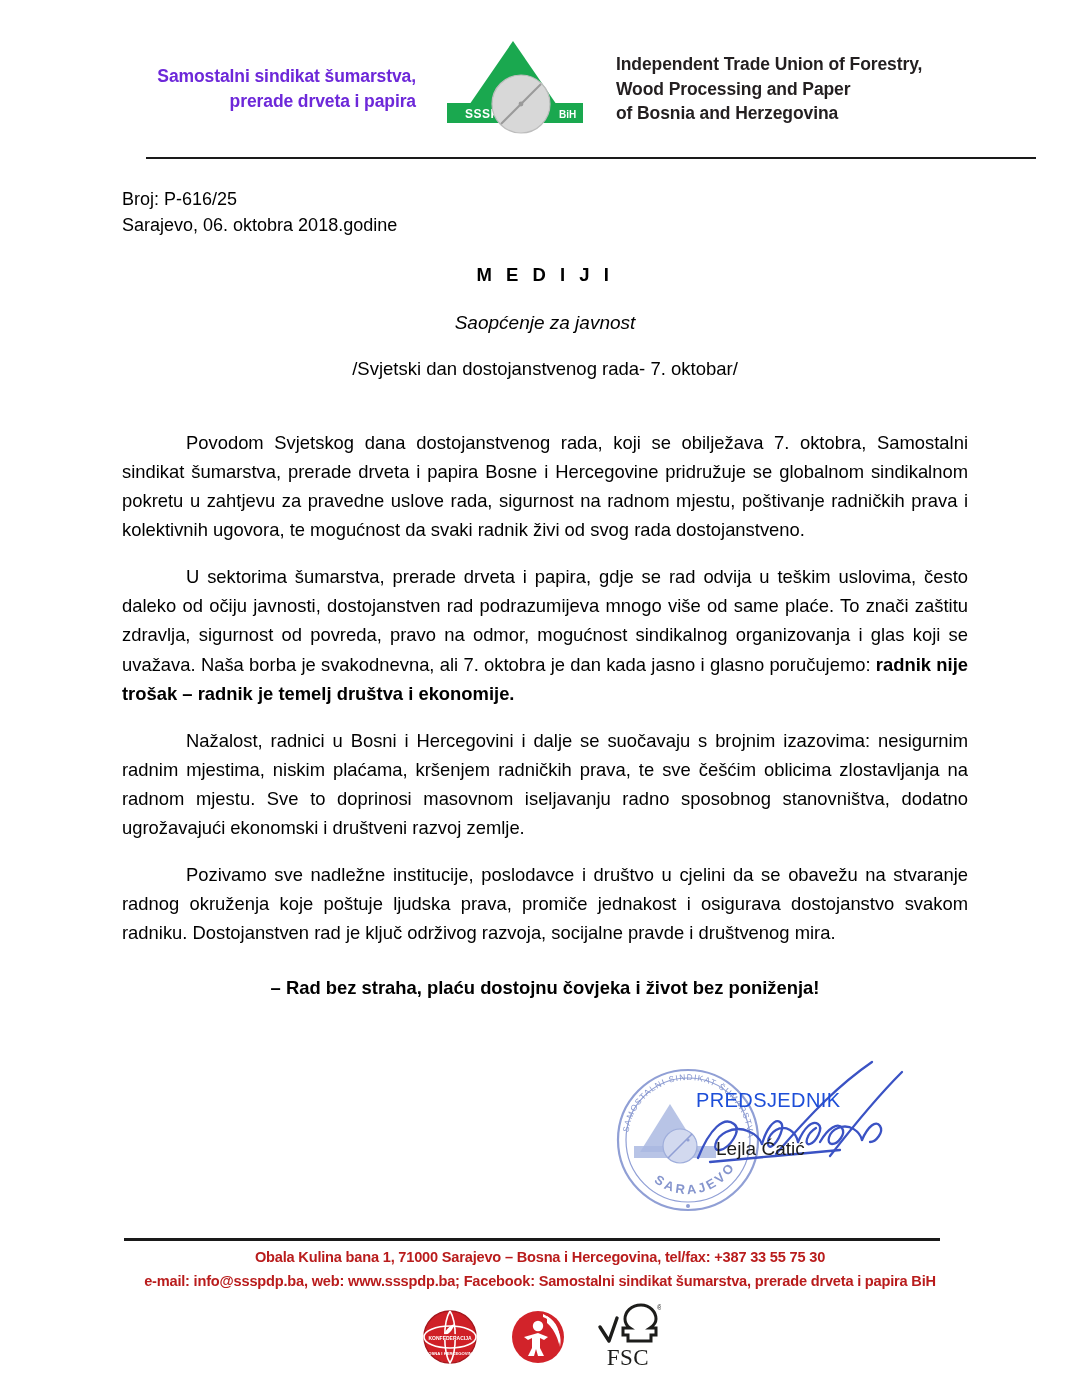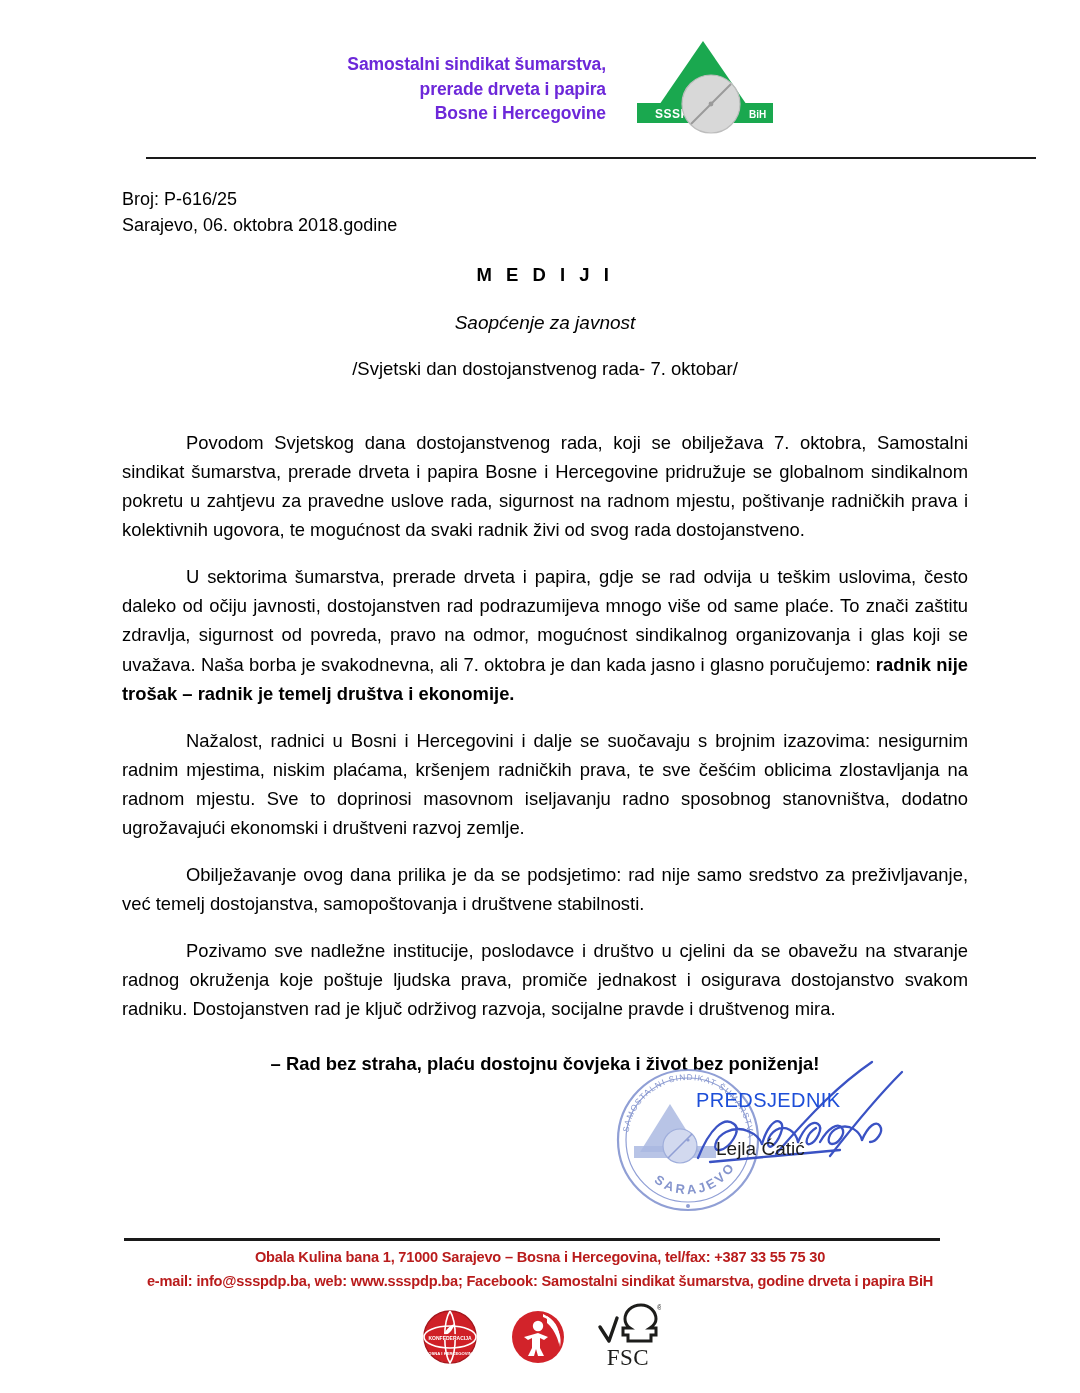--- a/index.html
+++ b/index.html
@@ -219,59 +219,62 @@
 </head>
 <body>
 
 <div class="page">
 
   <div class="letterhead">
 
     <div class="lh-left">
       <div>Samostalni sindikat šumarstva,</div>
       <div>prerade drveta i papira</div>
-      <div>Bosne i Hercegovine</div>
     </div>
 
     <div class="lh-logo">
       <svg width="160" height="104" viewBox="0 0 160 104">
 
         <polygon points="78,4 126,74 30,74" fill="#1aa84f"></polygon>
 
         <rect x="12" y="66" width="136" height="20" fill="#1aa84f"></rect>
 
         <text x="30" y="81" font-family="Liberation Sans, sans-serif" font-size="12" font-weight="bold" fill="#ffffff" letter-spacing="0.5">SSSPDP</text>
         <text x="124" y="81" font-family="Liberation Sans, sans-serif" font-size="10" font-weight="bold" fill="#ffffff">BiH</text>
 
         <circle cx="86" cy="67" r="29" fill="#d8d8d8" stroke="#bdbdbd" stroke-width="1.2"></circle>
         <line x1="66" y1="87" x2="106" y2="47" stroke="#9a9a9a" stroke-width="2"></line>
         <circle cx="86" cy="67" r="2.4" fill="#9a9a9a"></circle>
       </svg>
     </div>
 
+    <div class="lh-right">
+      <div>Independent Trade Union of Forestry,</div>
+      <div>Wood Processing and Paper</div>
+      <div>of Bosnia and Herzegovina</div>
+    </div>
   </div>
 
   <div class="header-rule"></div>
 
   <div class="meta">
     <div>Broj: P-616/25</div>
     <div>Sarajevo, 06. oktobra 2018.godine</div>
   </div>
 
   <div class="titles">
     <div class="title-mediji">M E D I J I</div>
     <div class="title-sub">Saopćenje za javnost</div>
     <div class="title-sub2">/Svjetski dan dostojanstvenog rada- 7. oktobar/</div>
   </div>
 
   <div class="body-text">
     <p>Povodom Svjetskog dana dostojanstvenog rada, koji se obilježava 7. oktobra, Samostalni sindikat šumarstva, prerade drveta i papira Bosne i Hercegovine pridružuje se globalnom sindikalnom pokretu u zahtjevu za pravedne uslove rada, sigurnost na radnom mjestu, poštivanje radničkih prava i kolektivnih ugovora, te mogućnost da svaki radnik živi od svog rada dostojanstveno.</p>
     <p>U sektorima šumarstva, prerade drveta i papira, gdje se rad odvija u teškim uslovima, često daleko od očiju javnosti, dostojanstven rad podrazumijeva mnogo više od same plaće. To znači zaštitu zdravlja, sigurnost od povreda, pravo na odmor, mogućnost sindikalnog organizovanja i glas koji se uvažava. Naša borba je svakodnevna, ali 7. oktobra je dan kada jasno i glasno poručujemo: <b>radnik nije trošak – radnik je temelj društva i ekonomije.</b></p>
     <p>Nažalost, radnici u Bosni i Hercegovini i dalje se suočavaju s brojnim izazovima: nesigurnim radnim mjestima, niskim plaćama, kršenjem radničkih prava, te sve češćim oblicima zlostavljanja na radnom mjestu. Sve to doprinosi masovnom iseljavanju radno sposobnog stanovništva, dodatno ugrožavajući ekonomski i društveni razvoj zemlje.</p>
-    <p>Obilježavanje ovog dana prilika je da se podsjetimo: rad nije samo sredstvo za preživljavanje, već temelj dostojanstva, samopoštovanja i društvene stabilnosti.</p>
     <p>Pozivamo sve nadležne institucije, poslodavce i društvo u cjelini da se obavežu na stvaranje radnog okruženja koje poštuje ljudska prava, promiče jednakost i osigurava dostojanstvo svakom radniku. Dostojanstven rad je ključ održivog razvoja, socijalne pravde i društvenog mira.</p>
     <p class="slogan">– Rad bez straha, plaću dostojnu čovjeka i život bez poniženja!</p>
   </div>
 
   <div class="sigblock">
 
     <svg class="stamp" viewBox="0 0 160 160">
       <defs>
         <path id="stamparcTop" d="M 20,80 A 60,60 0 0 1 140,80" fill="none"></path>
         <path id="stamparcBot" d="M 26,80 A 54,54 0 0 0 134,80" fill="none"></path>
@@ -307,21 +310,21 @@
     </svg>
 
     <div class="sig-title">PREDSJEDNIK</div>
     <div class="sig-name">Lejla Ćatić</div>
   </div>
 
   <div class="footer-rule"></div>
 
   <div class="footer-text">
     <div>Obala Kulina bana 1, 71000 Sarajevo – Bosna i Hercegovina, tel/fax: +387 33 55 75 30</div>
-    <div>e-mail: info@ssspdp.ba, web: www.ssspdp.ba; Facebook: Samostalni sindikat šumarstva, godine drveta i papira BiH</div>
+    <div>e-mail: info@ssspdp.ba, web: www.ssspdp.ba; Facebook: Samostalni sindikat šumarstva, prerade drveta i papira BiH</div>
   </div>
 
   <div class="footer-logos">
 
     <svg class="flogo" width="62" height="62" viewBox="0 0 62 62">
       <circle cx="31" cy="31" r="26" fill="#cf2027"></circle>
       <circle cx="31" cy="31" r="26" fill="none" stroke="#a5161c" stroke-width="1.4"></circle>
       <ellipse cx="31" cy="31" rx="26" ry="11" fill="none" stroke="#ffffff" stroke-width="1.6"></ellipse>
       <path d="M31,5 C38,16 38,46 31,57 C24,46 24,16 31,5" fill="none" stroke="#ffffff" stroke-width="1.6"></path>
       <path d="M23,33 c3,-9 8,-14 13,-15 -2,5 -5,9 -9,11 z" fill="#ffffff"></path>

